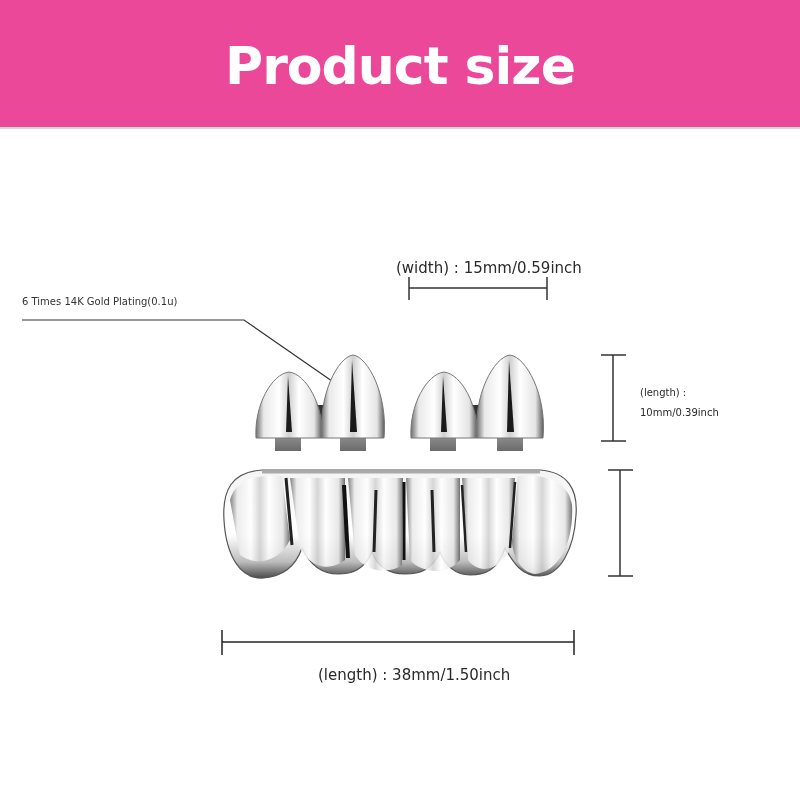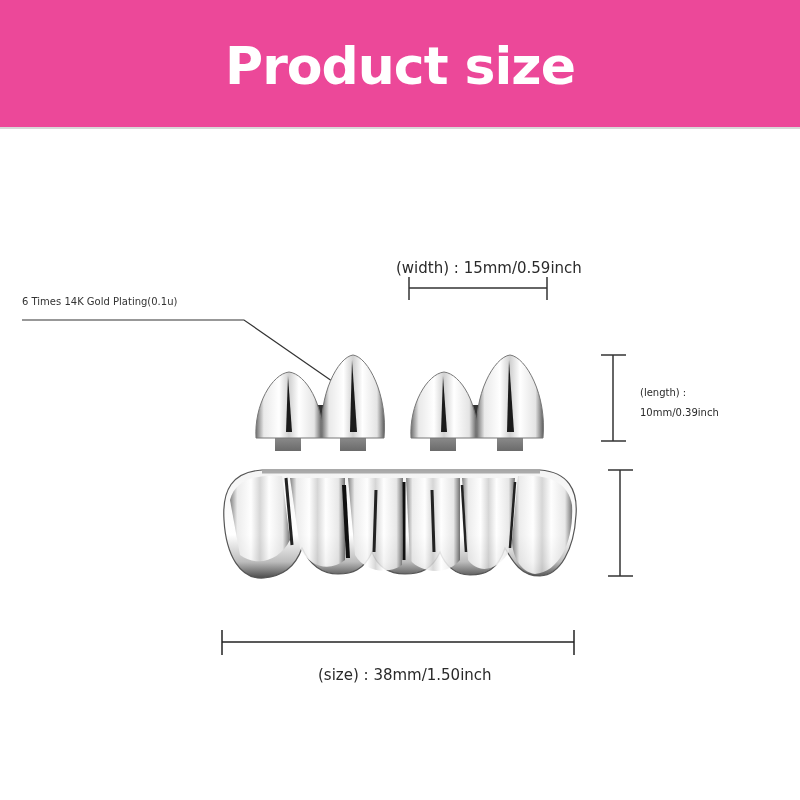--- a/index.html
+++ b/index.html
@@ -142,13 +142,13 @@
 </svg>
 
 <div class="label lbl-plating">6 Times 14K Gold Plating(0.1u)</div>
 <div class="label lbl-top-width">(width) : 15mm/0.59inch</div>
 <div class="label lbl-upper-length">
   <div>(length) :</div>
   <div>10mm/0.39inch</div>
 </div>
 <div class="label lbl-lower-length">
 </div>
-<div class="label lbl-bottom-width">(size) : 38mm/1.50inch</div>
+<div class="label lbl-bottom-width">(length) : 38mm/1.50inch</div>
 
 </body></html>

